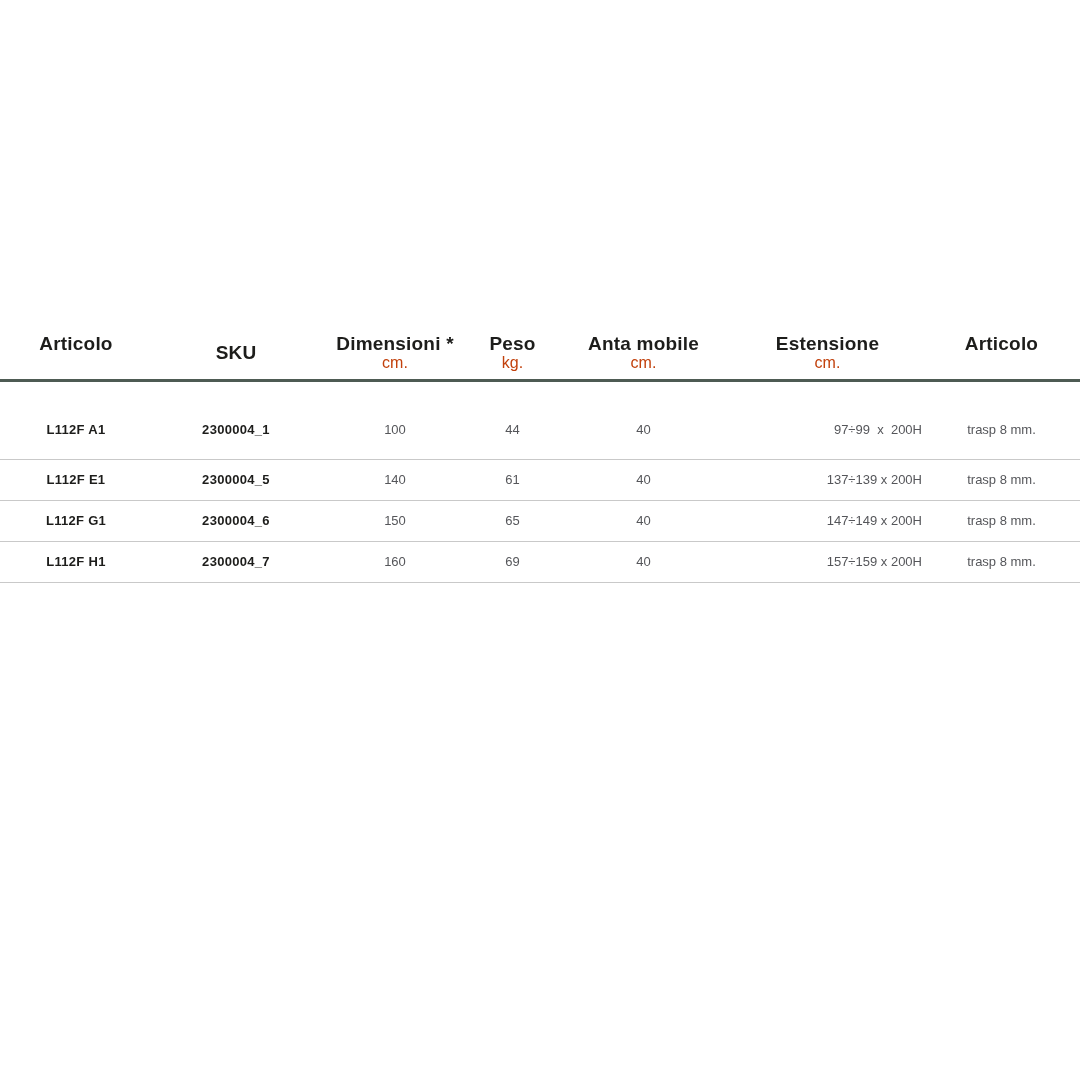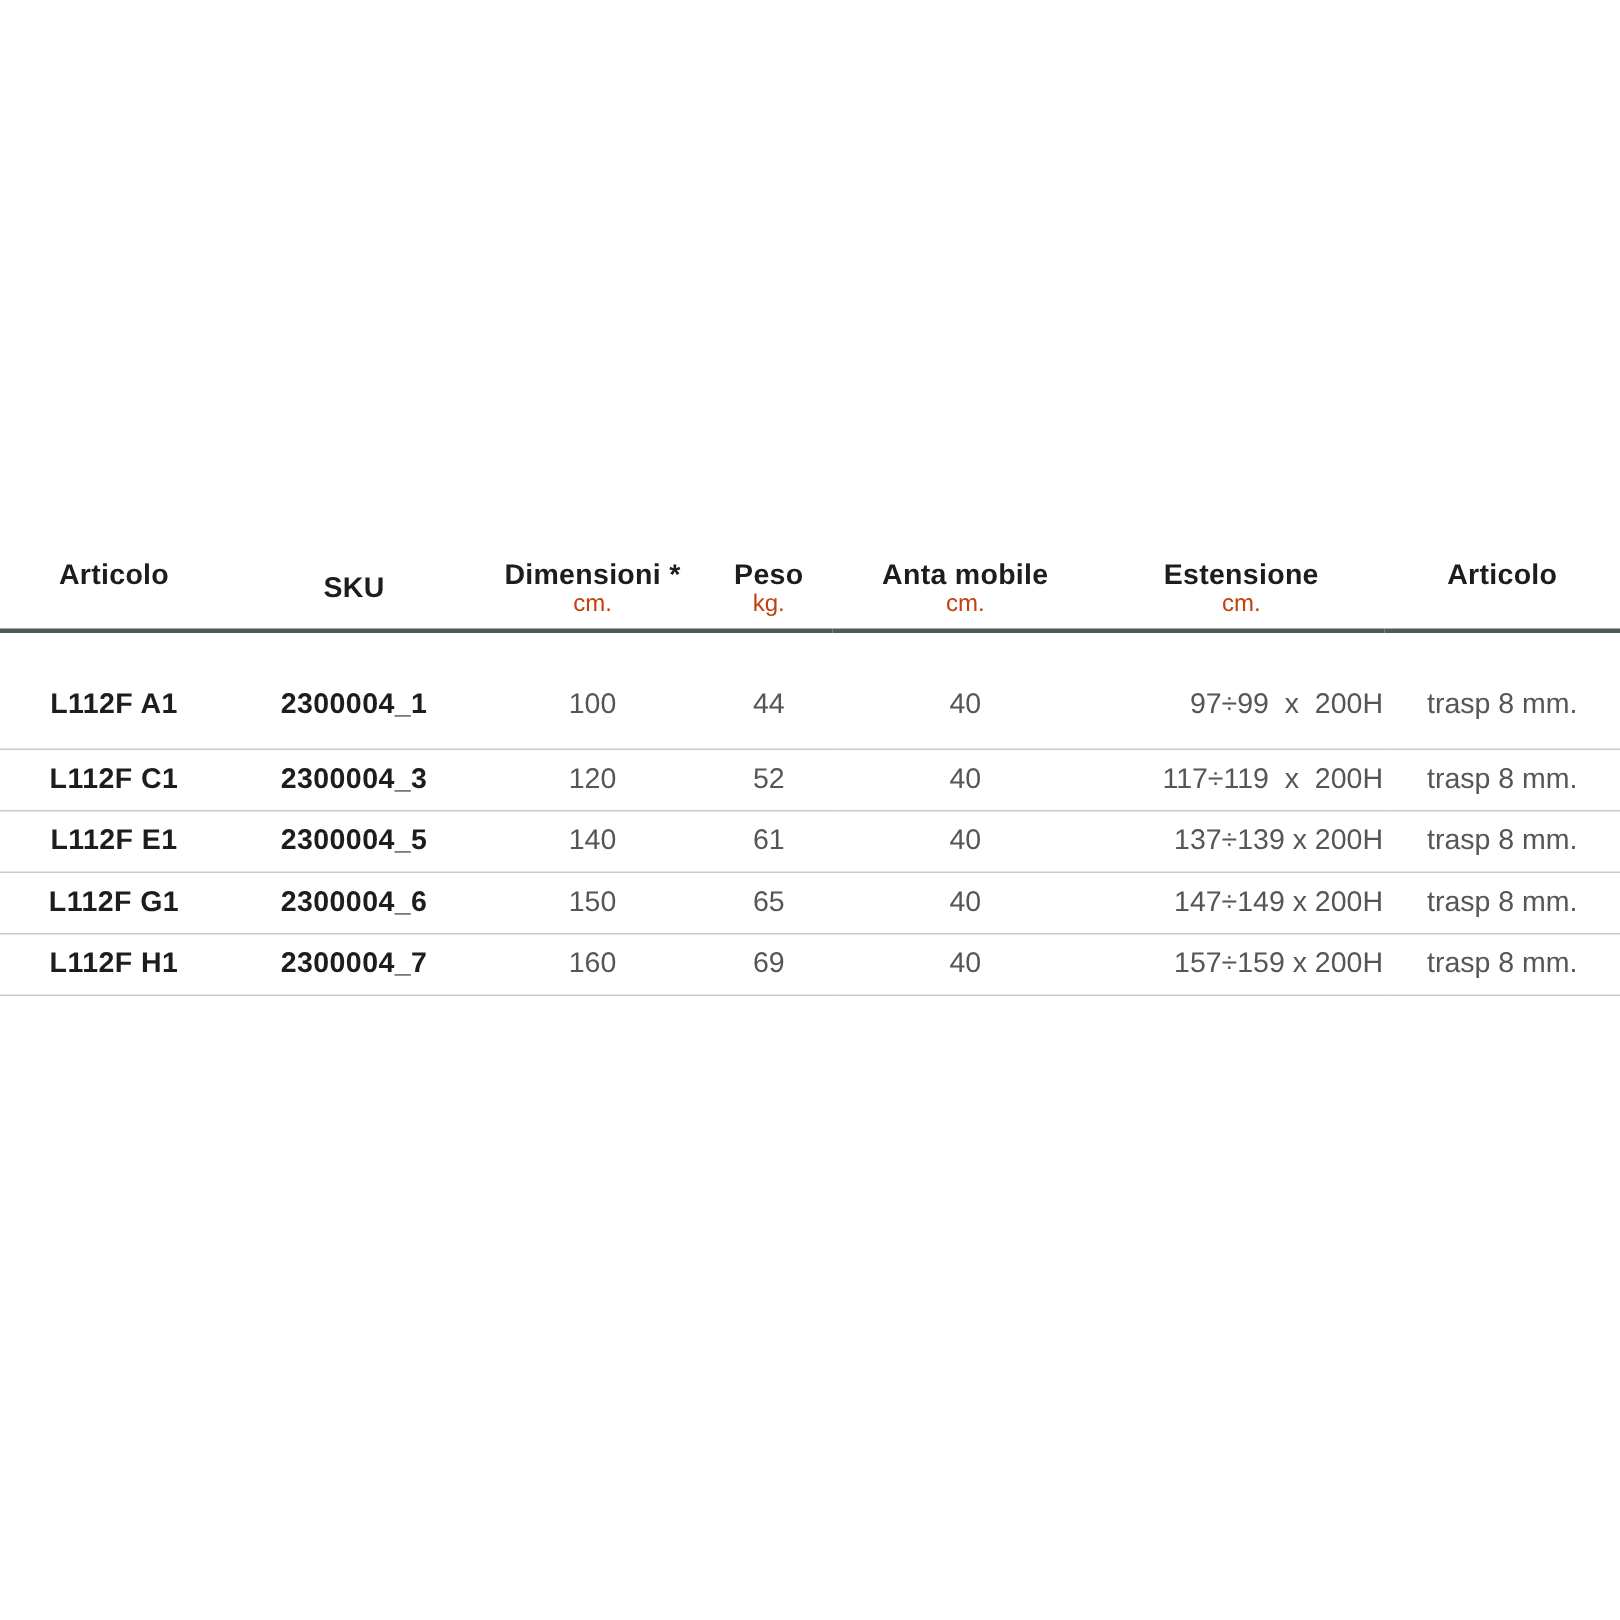--- a/index.html
+++ b/index.html
@@ -42,28 +42,28 @@
     white-space: pre;
   }
   .h-sub {
     font-size: 16px;
     line-height: 17px;
     min-height: 17px;
     font-weight: 400;
     color: #c2410c;
   }
   
-  th.h-mid .h-title { position: relative; top: 9px; margin-top: 40px; }
+  th.h-mid .h-title { position: relative; top: 9px; }
 
   td {
     height: 38px;
     vertical-align: middle;
     text-align: center;
     border-bottom: 1px solid #c9c9c9;
-    font-size: 19px;
+    font-size: 13px;
     line-height: 20px;
   }
   tbody tr:first-child td {
     height: 57px;
     padding-top: 19px;
   }
   td.bold {
     font-weight: 700;
     color: #1d1d1b;
     letter-spacing: 0.3px;
@@ -123,29 +123,20 @@
     <tr>
       <td class="bold">L112F A1</td>
       <td class="bold">2300004_1</td>
       <td class="num">100</td>
       <td class="num">44</td>
       <td class="num">40</td>
       <td class="num est">97÷99  x  200H</td>
       <td class="num">trasp 8 mm.</td>
     </tr>
     <tr>
-      <td class="bold">L112F C1</td>
-      <td class="bold">2300004_3</td>
-      <td class="num">120</td>
-      <td class="num">52</td>
-      <td class="num">40</td>
-      <td class="num est">117÷119  x  200H</td>
-      <td class="num">trasp 8 mm.</td>
-    </tr>
-    <tr>
       <td class="bold">L112F E1</td>
       <td class="bold">2300004_5</td>
       <td class="num">140</td>
       <td class="num">61</td>
       <td class="num">40</td>
       <td class="num est">137÷139 x 200H</td>
       <td class="num">trasp 8 mm.</td>
     </tr>
     <tr>
       <td class="bold">L112F G1</td>

